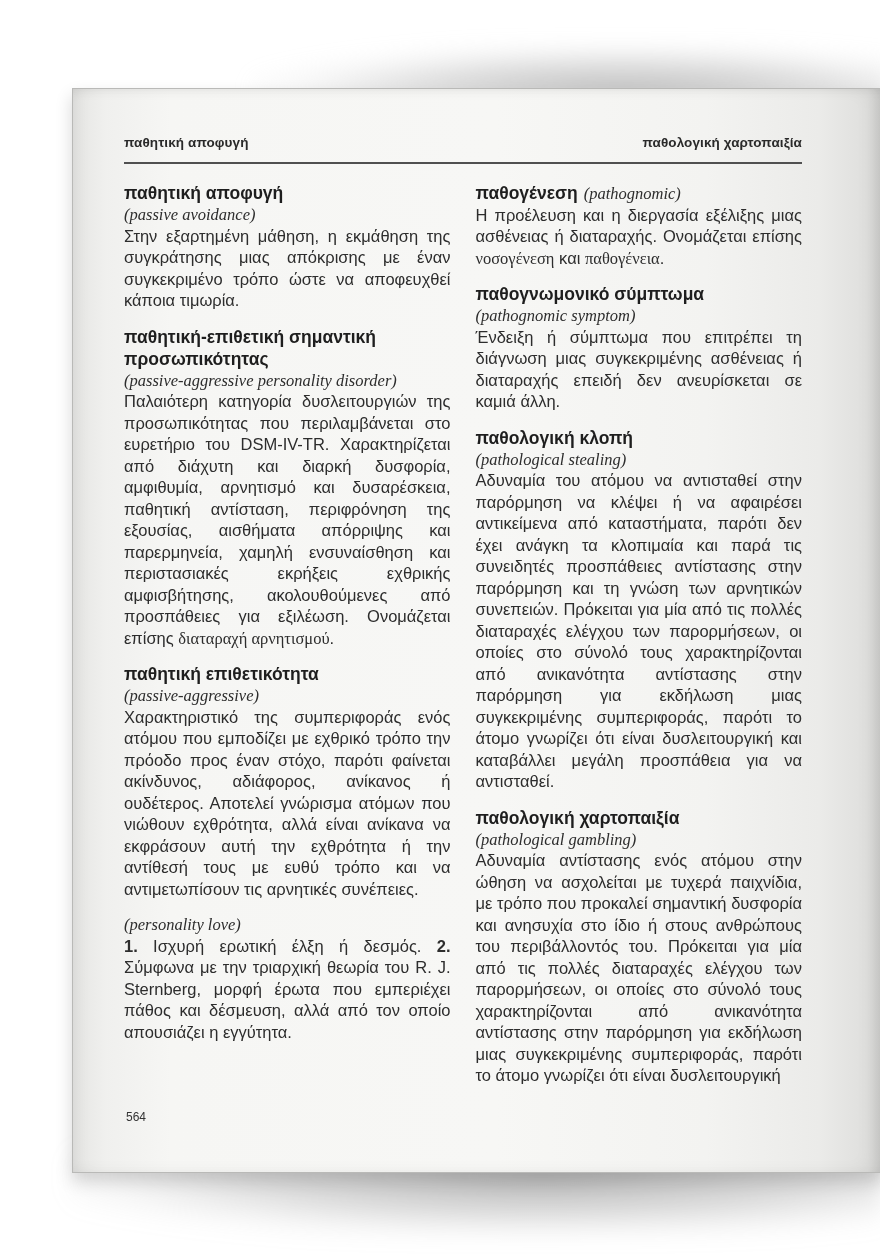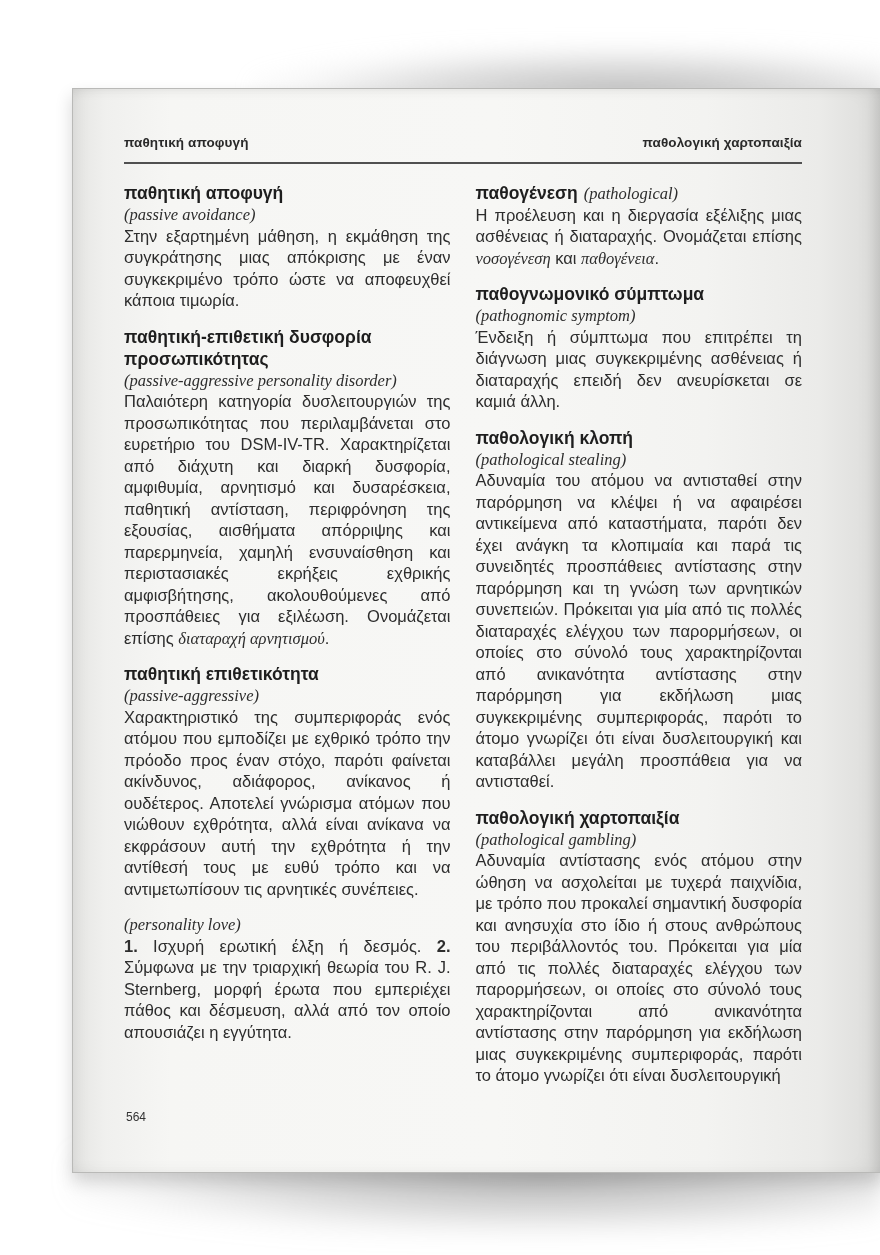--- a/index.html
+++ b/index.html
@@ -83,21 +83,20 @@
     font-style: italic; font-weight: normal;
     font-size: 16.5px; line-height: 21.5px; color: #2d2d2d;
   }
   .gloss-inline { margin-left: 6px; }
   .body {
     font-size: 16.5px; line-height: 21.5px;
     text-align: justify; color: #2d2d2d;
   }
   .body .seg-i {
     font-family: "Liberation Serif", "DejaVu Serif", serif;
-    font-style: italic;
   }
   .body .seg-b { font-weight: bold; }
   .pageno {
     position: absolute;
     left: 53px; top: 1021px;
     font-size: 12px; color: #333333;
   }
 </style>
 </head>
 <body>
@@ -114,38 +113,38 @@
     <div class="head-rule"></div>
 
     <div class="columns">
       <div class="col" id="col-left">
           <div class="entry">
             <div class="hw">παθητική αποφυγή</div>
             <div class="gloss">(passive avoidance)</div>
             <div class="body"><span>Στην εξαρτημένη μάθηση, η εκμάθηση της συγκράτησης μιας απόκρισης με έναν συγκεκριμένο τρόπο ώστε να αποφευχθεί κάποια τιμωρία.</span></div>
           </div>
           <div class="entry">
-            <div class="hw">παθητική-επιθετική δυσφορία
+            <div class="hw">παθητική-επιθετική σημαντική
 προσωπικότητας</div>
             <div class="gloss">(passive-aggressive personality disorder)</div>
             <div class="body"><span>Παλαιότερη κατηγορία δυσλειτουργιών της προσωπικότητας που περιλαμβάνεται στο ευρετήριο του DSM-IV-TR. Χαρακτηρίζεται από διάχυτη και διαρκή δυσφορία, αμφιθυμία, αρνητισμό και δυσαρέσκεια, παθητική αντίσταση, περιφρόνηση της εξουσίας, αισθήματα απόρριψης και παρερμηνεία, χαμηλή ενσυναίσθηση και περιστασιακές εκρήξεις εχθρικής αμφισβήτησης, ακολουθούμενες από προσπάθειες για εξιλέωση. Ονομάζεται επίσης </span><span class="seg-i">διαταραχή αρνητισμού</span><span>.</span></div>
           </div>
           <div class="entry">
             <div class="hw">παθητική επιθετικότητα</div>
             <div class="gloss">(passive-aggressive)</div>
             <div class="body"><span>Χαρακτηριστικό της συμπεριφοράς ενός ατόμου που εμποδίζει με εχθρικό τρόπο την πρόοδο προς έναν στόχο, παρότι φαίνεται ακίνδυνος, αδιάφορος, ανίκανος ή ουδέτερος. Αποτελεί γνώρισμα ατόμων που νιώθουν εχθρότητα, αλλά είναι ανίκανα να εκφράσουν αυτή την εχθρότητα ή την αντίθεσή τους με ευθύ τρόπο και να αντιμετωπίσουν τις αρνητικές συνέπειες.</span></div>
           </div>
           <div class="entry">
             <div class="gloss">(personality love)</div>
             <div class="body"><span class=" seg-b">1.</span><span> Ισχυρή ερωτική έλξη ή δεσμός. </span><span class=" seg-b">2.</span><span> Σύμφωνα με την τριαρχική θεωρία του R. J. Sternberg, μορφή έρωτα που εμπεριέχει πάθος και δέσμευση, αλλά από τον οποίο απουσιάζει η εγγύτητα.</span></div>
           </div>
         </div>
       <div class="col" id="col-right">
           <div class="entry">
-            <div class="hw">παθογένεση<span class="gloss-inline">(pathological)</span></div>
+            <div class="hw">παθογένεση<span class="gloss-inline">(pathognomic)</span></div>
             <div class="body"><span>Η προέλευση και η διεργασία εξέλιξης μιας ασθένειας ή διαταραχής. Ονομάζεται επίσης </span><span class="seg-i">νοσογένεση</span><span> και </span><span class="seg-i">παθογένεια</span><span>.</span></div>
           </div>
           <div class="entry">
             <div class="hw">παθογνωμονικό σύμπτωμα</div>
             <div class="gloss">(pathognomic symptom)</div>
             <div class="body"><span>Ένδειξη ή σύμπτωμα που επιτρέπει τη διάγνωση μιας συγκεκριμένης ασθένειας ή διαταραχής επειδή δεν ανευρίσκεται σε καμιά άλλη.</span></div>
           </div>
           <div class="entry">
             <div class="hw">παθολογική κλοπή</div>
             <div class="gloss">(pathological stealing)</div>

